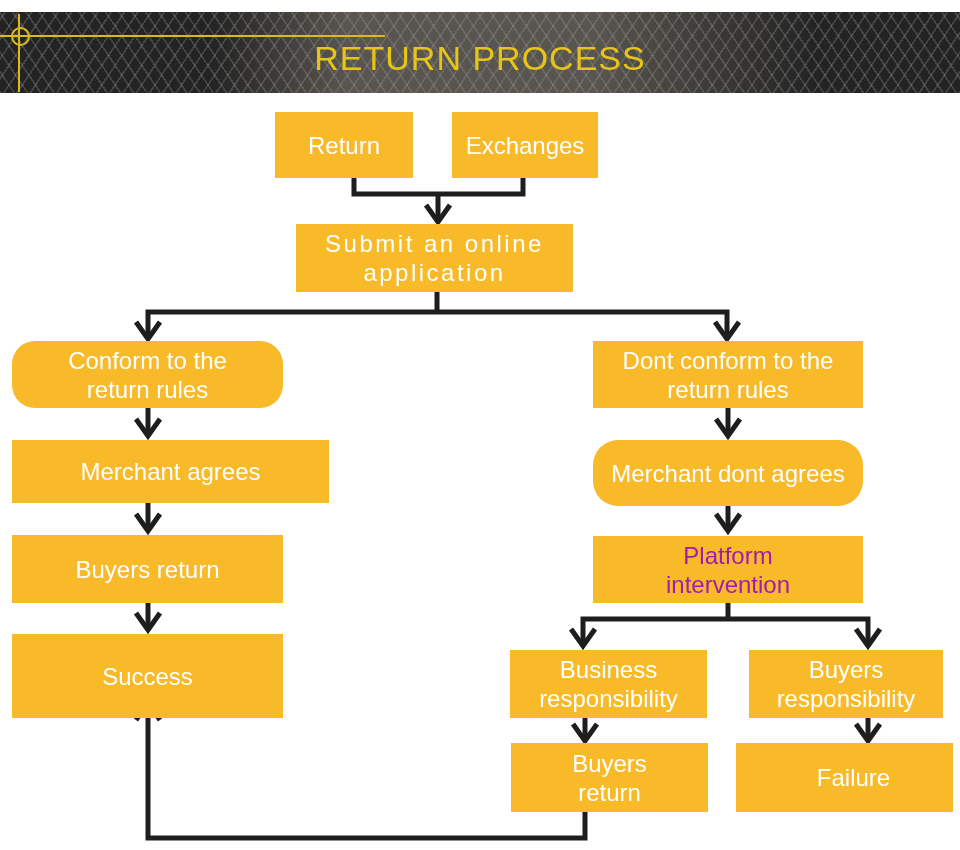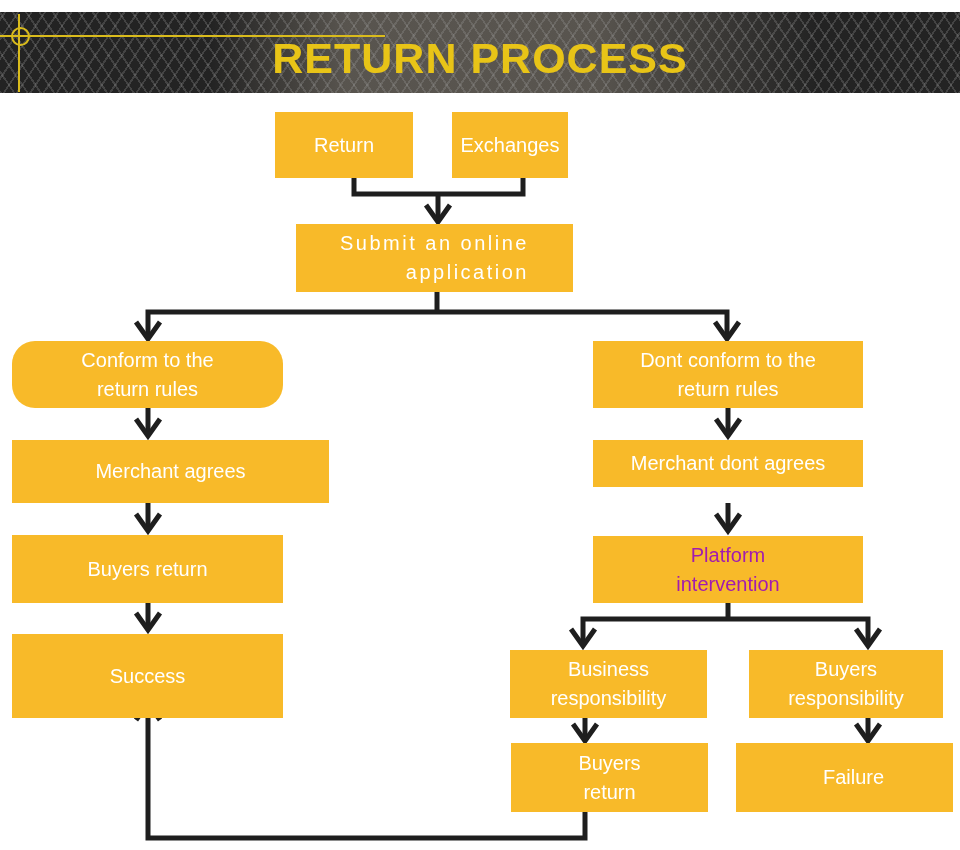--- a/index.html
+++ b/index.html
@@ -8,43 +8,43 @@
   .stage{position:absolute;inset:0;width:960px;height:850px;background:#ffffff;}
 
   
   .banner{position:absolute;left:0;top:12px;width:960px;height:81px;
     background-color:#232323;
     background-image:
       repeating-linear-gradient(56deg, rgba(160,160,160,.26) 0 1.8px, transparent 1.8px 11px),
       repeating-linear-gradient(-56deg, rgba(160,160,160,.26) 0 1.8px, transparent 1.8px 11px),
       linear-gradient(90deg, rgba(90,86,80,0) 22%, rgba(90,86,80,.97) 36%, rgba(90,86,80,.97) 62%, rgba(90,86,80,0) 85%);
     display:flex;align-items:center;justify-content:center;}
-  .banner-title{color:#E8C417;font-size:43px;font-weight:700;letter-spacing:1px;
+  .banner-title{color:#E8C417;font-size:34px;font-weight:400;letter-spacing:1px;
     padding-top:12px;white-space:nowrap;}
   .orn-circle{position:absolute;left:11px;top:15px;width:15px;height:15px;
     border:2px solid #D9BB1C;border-radius:50%;background:transparent;}
   .orn-hline{position:absolute;left:0;top:23px;width:385px;height:2px;background:#D9BB1C;}
   .orn-vline{position:absolute;left:18px;top:2px;width:2px;height:78px;background:#D9BB1C;}
 
   
   .node{position:absolute;background:#F8BA29;color:#FFFFFF;
     display:flex;align-items:center;justify-content:center;text-align:center;
-    font-size:20px;line-height:29px;white-space:pre-line;}
+    font-size:24px;line-height:29px;white-space:pre-line;}
   .node.dark{color:#a21caf;}
-  .node.ls{letter-spacing:2.5px;text-align:right;}
+  .node.ls{letter-spacing:2.5px;}
 
   .n-return{left:275px;top:112px;width:138px;height:66px;}
-  .n-exchanges{left:452px;top:112px;width:116px;height:66px;}
+  .n-exchanges{left:452px;top:112px;width:146px;height:66px;}
   .n-submit{left:296px;top:224px;width:277px;height:68px;}
   .n-conform{left:12px;top:341px;width:271px;height:67px;border-radius:23px;}
   .n-merchant-agrees{left:12px;top:440px;width:317px;height:63px;}
   .n-buyers-return-left{left:12px;top:535px;width:271px;height:68px;}
   .n-success{left:12px;top:634px;width:271px;height:84px;}
   .n-dont-conform{left:593px;top:341px;width:270px;height:67px;}
-  .n-merchant-dont{left:593px;top:440px;width:270px;height:47px;}
+  .n-merchant-dont{left:593px;top:440px;width:270px;height:66px;border-radius:25px;}
   .n-platform{left:593px;top:536px;width:270px;height:67px;}
   .n-business{left:510px;top:650px;width:197px;height:68px;justify-content:center;}
   .n-buyers-resp{left:749px;top:650px;width:194px;height:68px;}
   .n-buyers-return-bottom{left:511px;top:743px;width:197px;height:69px;}
   .n-failure{left:736px;top:743px;width:199px;height:69px;padding-left:18px;}
 
   .connectors{position:absolute;left:0;top:0;width:960px;height:850px;pointer-events:none;}
   .connectors path{fill:none;stroke:#1E1E1E;stroke-width:5;stroke-linejoin:miter;}
 </style>
 </head>

